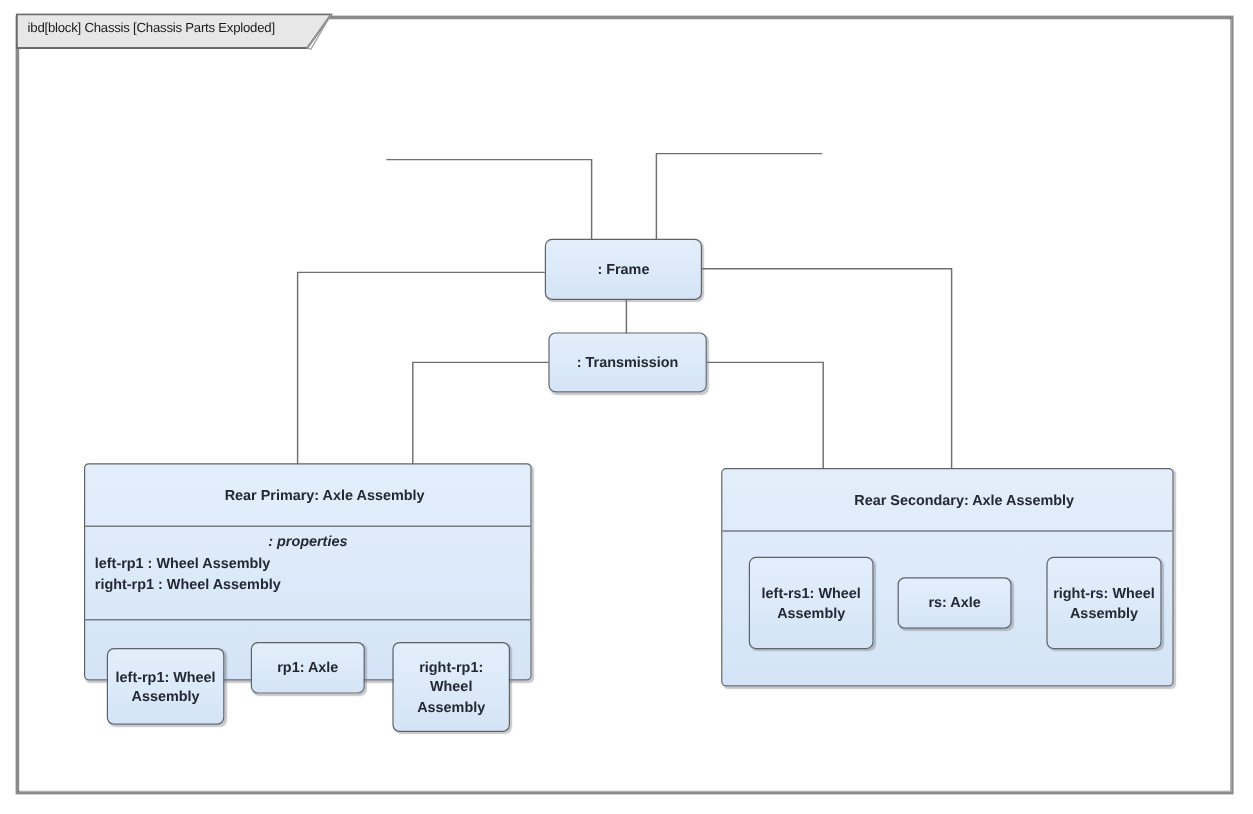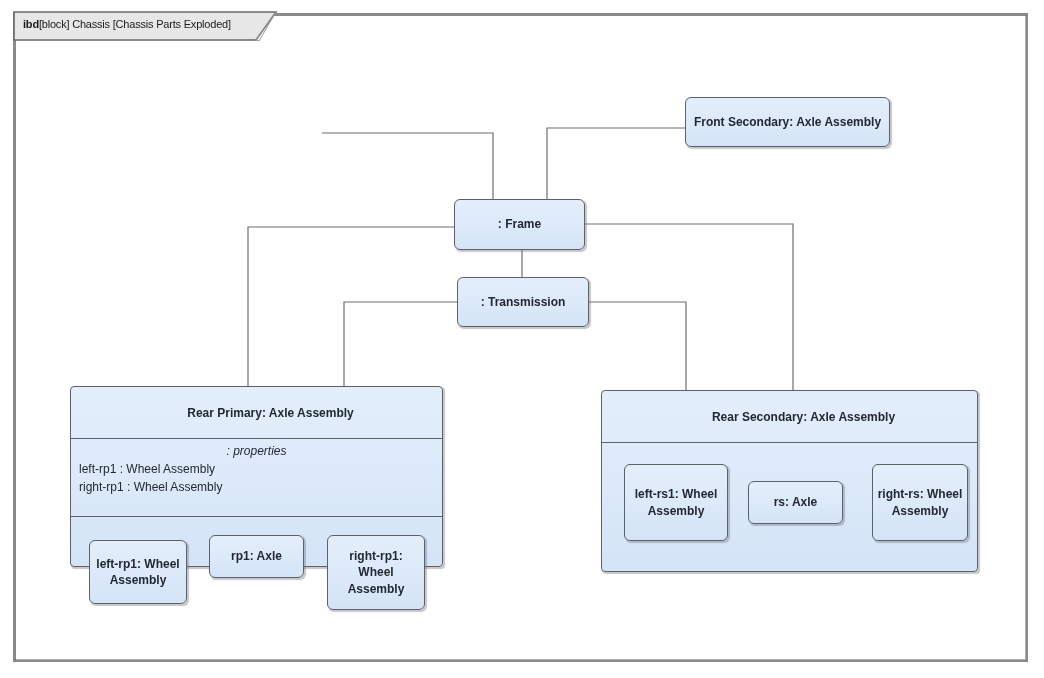--- a/index.html
+++ b/index.html
@@ -36,33 +36,33 @@
   .nlabel{white-space:pre;line-height:16.5px;display:block;}
 
   .big{display:block;border-radius:4px;z-index:2;}
   .big-title{
     display:flex;align-items:center;justify-content:center;
     height:52px;border-bottom:1.2px solid var(--node-border);
     font-weight:bold;font-size:12px;color:var(--text);padding-left:28px;
   }
   .props{
     height:78px;border-bottom:1.2px solid var(--node-border);
-    font-weight:normal;font-size:12px;line-height:18px;
+    font-weight:bold;font-size:12px;line-height:18px;
     padding:3px 8px 0 8px;text-align:left;color:var(--text);
   }
   .props-h{text-align:center;font-style:italic;}
   .part{z-index:4;}
 
   .tab{position:absolute;left:13px;top:11px;width:268px;height:31px;z-index:5;}
   .tab svg{position:absolute;left:0;top:0;}
   .tab-text{
     position:absolute;left:10px;top:7px;height:16px;
     font-size:11px;letter-spacing:-0.2px;color:#1b1b1b;white-space:pre;
   }
-  .tab-text b{font-weight:bold;margin-top:32px;}
+  .tab-text b{font-weight:normal;margin-top:32px;}
 </style>
 </head>
 <body>
 
 <div class="page">
 
   <div class="frame"></div>
 
   <svg class="wires" viewBox="0 0 1044 678">
     <polyline points="322,133 493,133 493,200"></polyline>
@@ -78,23 +78,20 @@
 
   <div class="tab">
     <svg width="268" height="31">
       <polygon points="1,1 263,1 243,29 1,29" fill="#e7e7e7" stroke="#6a6a6a" stroke-width="1.6"></polygon>
       <polygon points="263,1 246,30 243,29" fill="none" stroke="#9a9a9a" stroke-width="1"></polygon>
     </svg>
     <div class="tab-text"><b>ibd</b><span>[block] Chassis [Chassis Parts Exploded]</span></div>
   </div>
 
 
-  <div class="node" style="left:685px;top:97px;width:205px;height:50px">
-    <span class="nlabel">Front Secondary: Axle Assembly</span>
-  </div>
 
   <div class="node" style="left:454px;top:199px;width:131px;height:51px">
     <span class="nlabel">: Frame</span>
   </div>
 
   <div class="node" style="left:457px;top:277px;width:132px;height:50px">
     <span class="nlabel">: Transmission</span>
   </div>
 
   <div class="node big" style="left:70px;top:386px;width:373px;height:181px">

